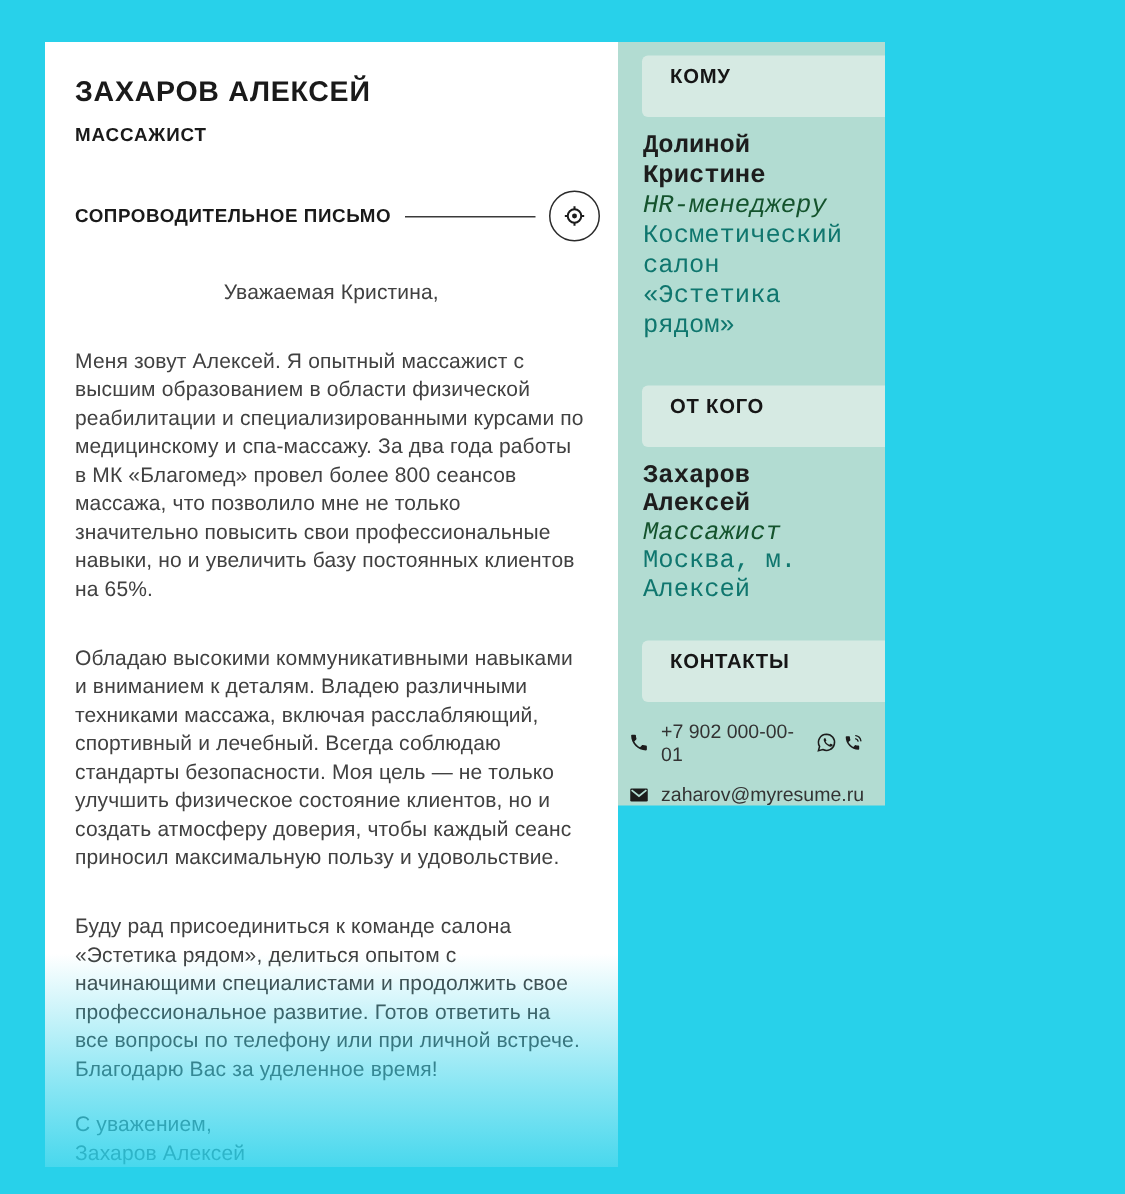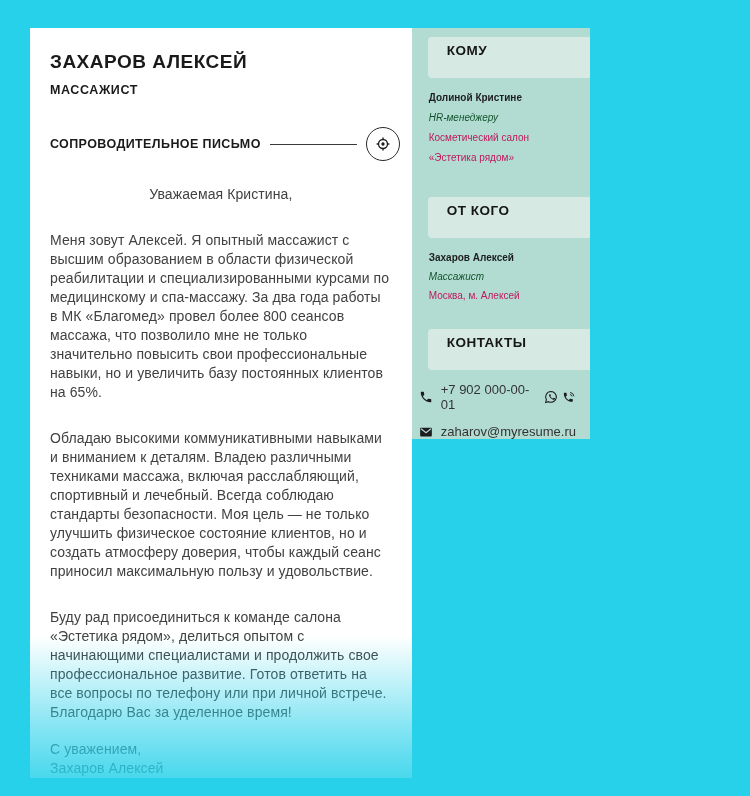--- a/index.html
+++ b/index.html
@@ -52,25 +52,25 @@
   
   .sidebar{
     flex:1;background:var(--sidebar);padding-top:9px;color:#2b2b2b;
   }
   .band{
     margin-left:16px;background:var(--band);border-radius:4px 0 0 4px;
     padding:6px 0 20px 19px;font-size:13.5px;font-weight:800;letter-spacing:.5px;
     color:#161616;
   }
   .band + .sb-block{margin-top:10px;}
-  .sb-block{padding:0 18px 0 17px;font-size:10px;line-height:19px;}
+  .sb-block{padding:0 18px 0 17px;font-size:17px;line-height:19px;font-family:Liberation Mono, monospace;}
   .sb-block .spaced{line-height:20px;}
   .sb-name{font-weight:700;color:#1d1d1d;}
   .sb-italic{font-style:italic;color:#14532d;}
-  .sb-line{color:#be185d;}
+  .sb-line{color:#0f766e;}
   .gap-lg{margin-top:29px;}
   .gap-md{margin-top:24px;}
   .contact-row{
     display:flex;align-items:center;gap:8px;
     padding:0 14px 0 7px;margin-top:12px;font-size:13px;color:#333;
   }
   .contact-row .ico{flex:0 0 auto;display:flex;color:#1c1c1c;}
   .contact-row a{color:#333;text-decoration:none;}
   .msg-icons{display:flex;align-items:center;gap:4px;margin-left:2px;color:#1c1c1c;}
   .flap{stroke:var(--sidebar);}

